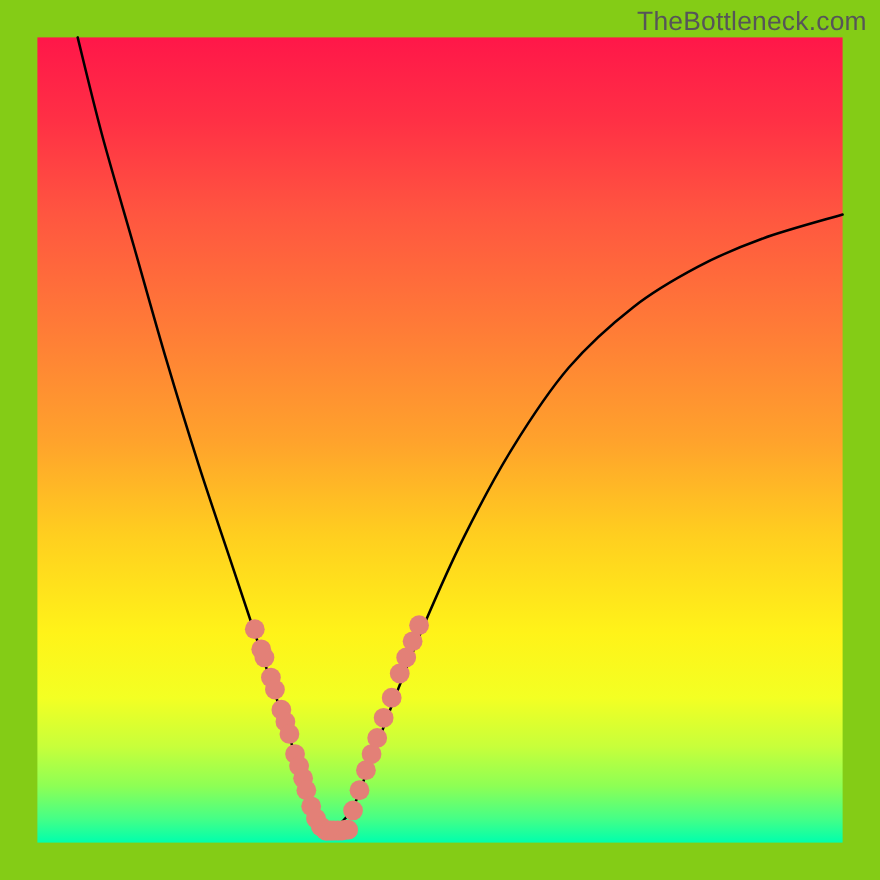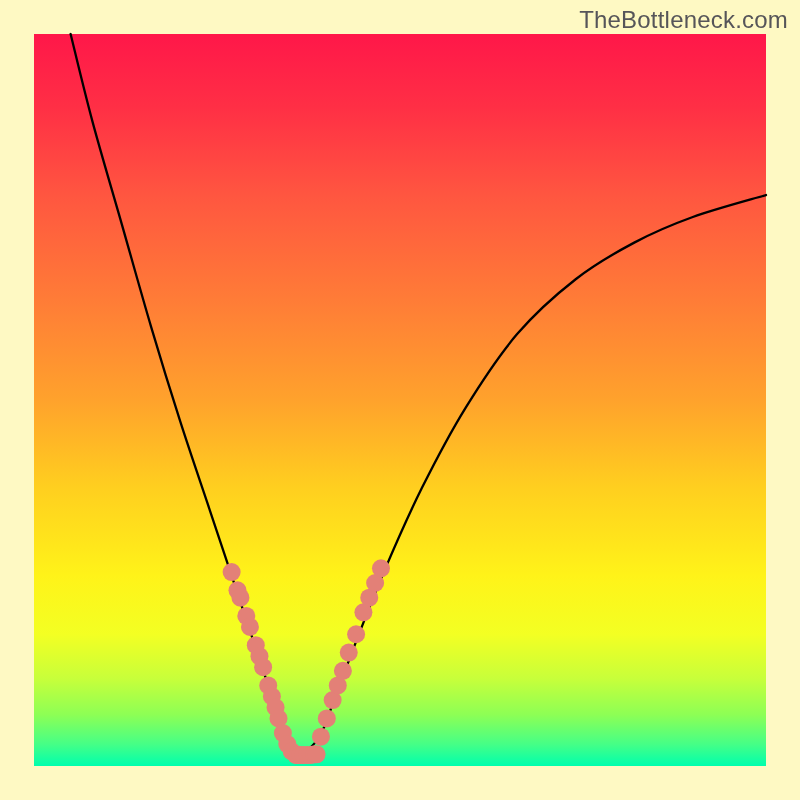--- a/index.html
+++ b/index.html
@@ -10,21 +10,21 @@
     overflow: hidden;
     background: #000;
     font-family: Arial, Helvetica, sans-serif;
   }
   .frame {
     position: absolute;
     left: 0;
     top: 0;
     width: 800px;
     height: 800px;
-    background: #fef9c3;
+    background: #84cc16;
   }
   .plot {
     position: absolute;
     left: 34px;
     top: 34px;
     width: 732px;
     height: 732px;
     
     background: linear-gradient(to bottom,
       #ff1749 0%,

